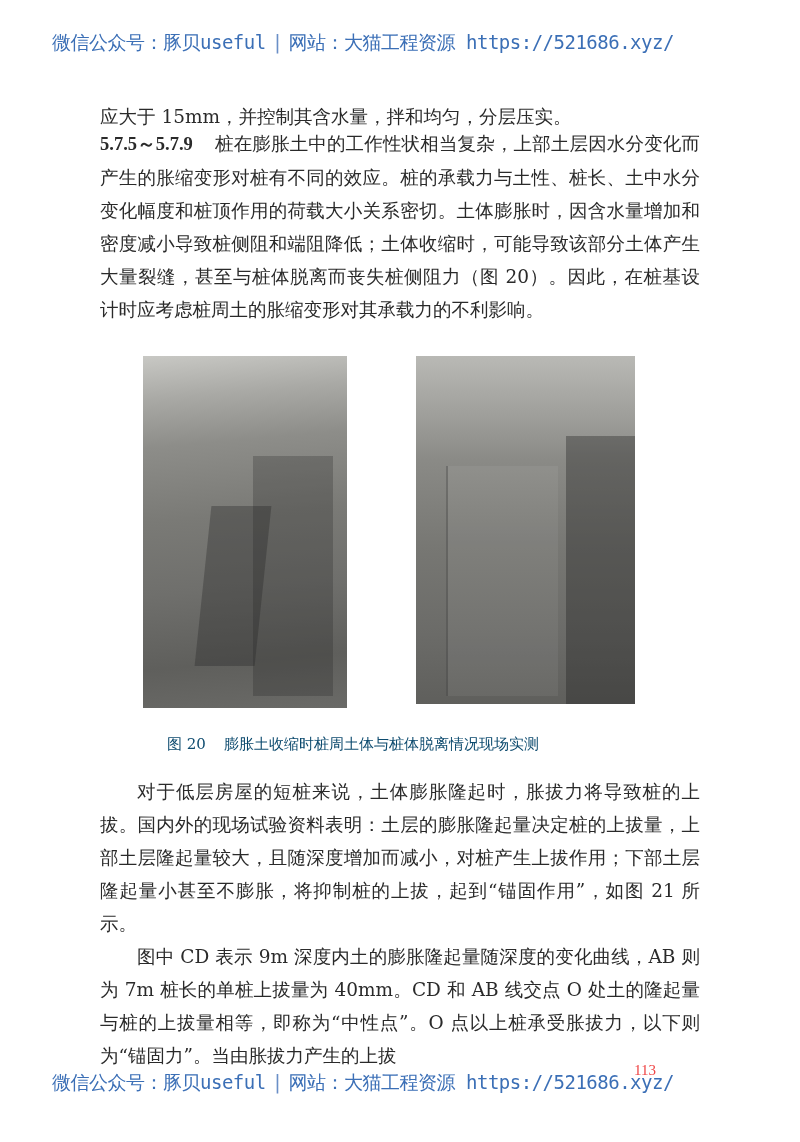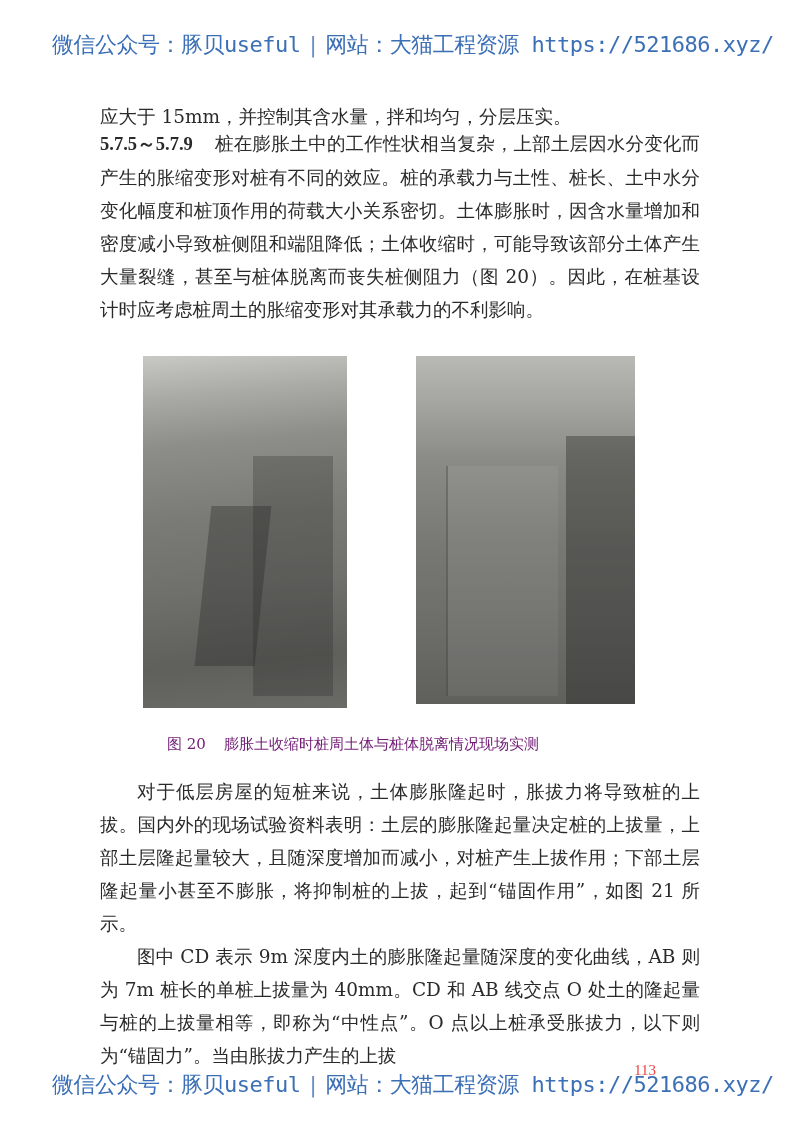--- a/index.html
+++ b/index.html
@@ -1,18 +1,18 @@
 <!DOCTYPE html>
 <html><head>
 <meta charset="utf-8">
 <style>
   html, body { margin: 0; padding: 0; background: #ffffff; }
   body { width: 800px; height: 1142px; position: relative; overflow: hidden;
          font-family: "DejaVu Serif", "Liberation Serif", serif; color: #2a2a2a; }
-  .watermark { position: absolute; left: 52px; font-size: 22px; color: #3b6fb6;
+  .watermark { position: absolute; left: 52px; font-size: 19px; color: #3b6fb6;
                font-family: "DejaVu Sans Mono", "Liberation Mono", monospace; white-space: nowrap; letter-spacing: -0.5px; }
   .wm-top { top: 30px; }
   .wm-bottom { top: 1070px; }
   .wm-sep { color: #6a8fc7; padding: 0 6px; }
   .page-number { position: absolute; left: 634px; top: 1062px; font-size: 15px; color: #ef4444; font-family: "Liberation Serif", serif; }
   .para { position: absolute; left: 100px; width: 600px; font-size: 18.5px; line-height: 33px; text-align: justify; }
   .p1 { top: 100px; }
   .p2 { top: 127px; }
   .sec-num { font-weight: bold; font-family: "Liberation Serif", serif; margin-right: 22px; }
   .indent { text-indent: 37px; }
@@ -20,21 +20,21 @@
   .p4 { top: 940px; }
   .photo { position: absolute; background: #6b6b6b; overflow: hidden; }
   .photo-left { left: 143px; top: 356px; width: 204px; height: 352px;
     background: linear-gradient(175deg, #c8c8c4 0%, #a9a9a5 12%, #8d8d89 25%, #7a7a76 45%, #6f6f6c 65%, #5f5f5c 85%, #6a6a67 100%); }
   .photo-right { left: 416px; top: 356px; width: 219px; height: 348px;
     background: linear-gradient(180deg, #b9b9b5 0%, #a2a29e 15%, #8a8a86 30%, #777773 55%, #6b6b68 80%, #5f5f5c 100%); }
   .photo .shade1 { position: absolute; left: 60px; top: 150px; width: 60px; height: 160px; background: rgba(40,40,40,0.35); transform: skewX(-6deg); }
   .photo .shade2 { position: absolute; left: 110px; top: 100px; width: 80px; height: 240px; background: rgba(30,30,30,0.25); }
   .photo-right .shade3 { position: absolute; left: 150px; top: 80px; width: 69px; height: 268px; background: rgba(30,30,30,0.35); }
   .photo-right .shade4 { position: absolute; left: 30px; top: 110px; width: 110px; height: 230px; background: rgba(255,255,255,0.06); border-left: 2px solid rgba(40,40,40,0.3); }
-  .caption { position: absolute; top: 735px; left: 0; width: 706px; text-align: center; font-size: 15px; color: #701a75; }
+  .caption { position: absolute; top: 735px; left: 0; width: 706px; text-align: center; font-size: 15px; color: #0c4a6e; }
   .caption .fig-no { margin-right: 18px; }
 </style>
 </head>
 <body>
 
 <div class="watermark wm-top">
   <span>微信公众号：豚贝useful</span><span class="wm-sep">|</span><span>网站：大猫工程资源 https://521686.xyz/</span>
 </div>
 
 <div class="para p1">应大于 15mm，并控制其含水量，拌和均匀，分层压实。</div>

